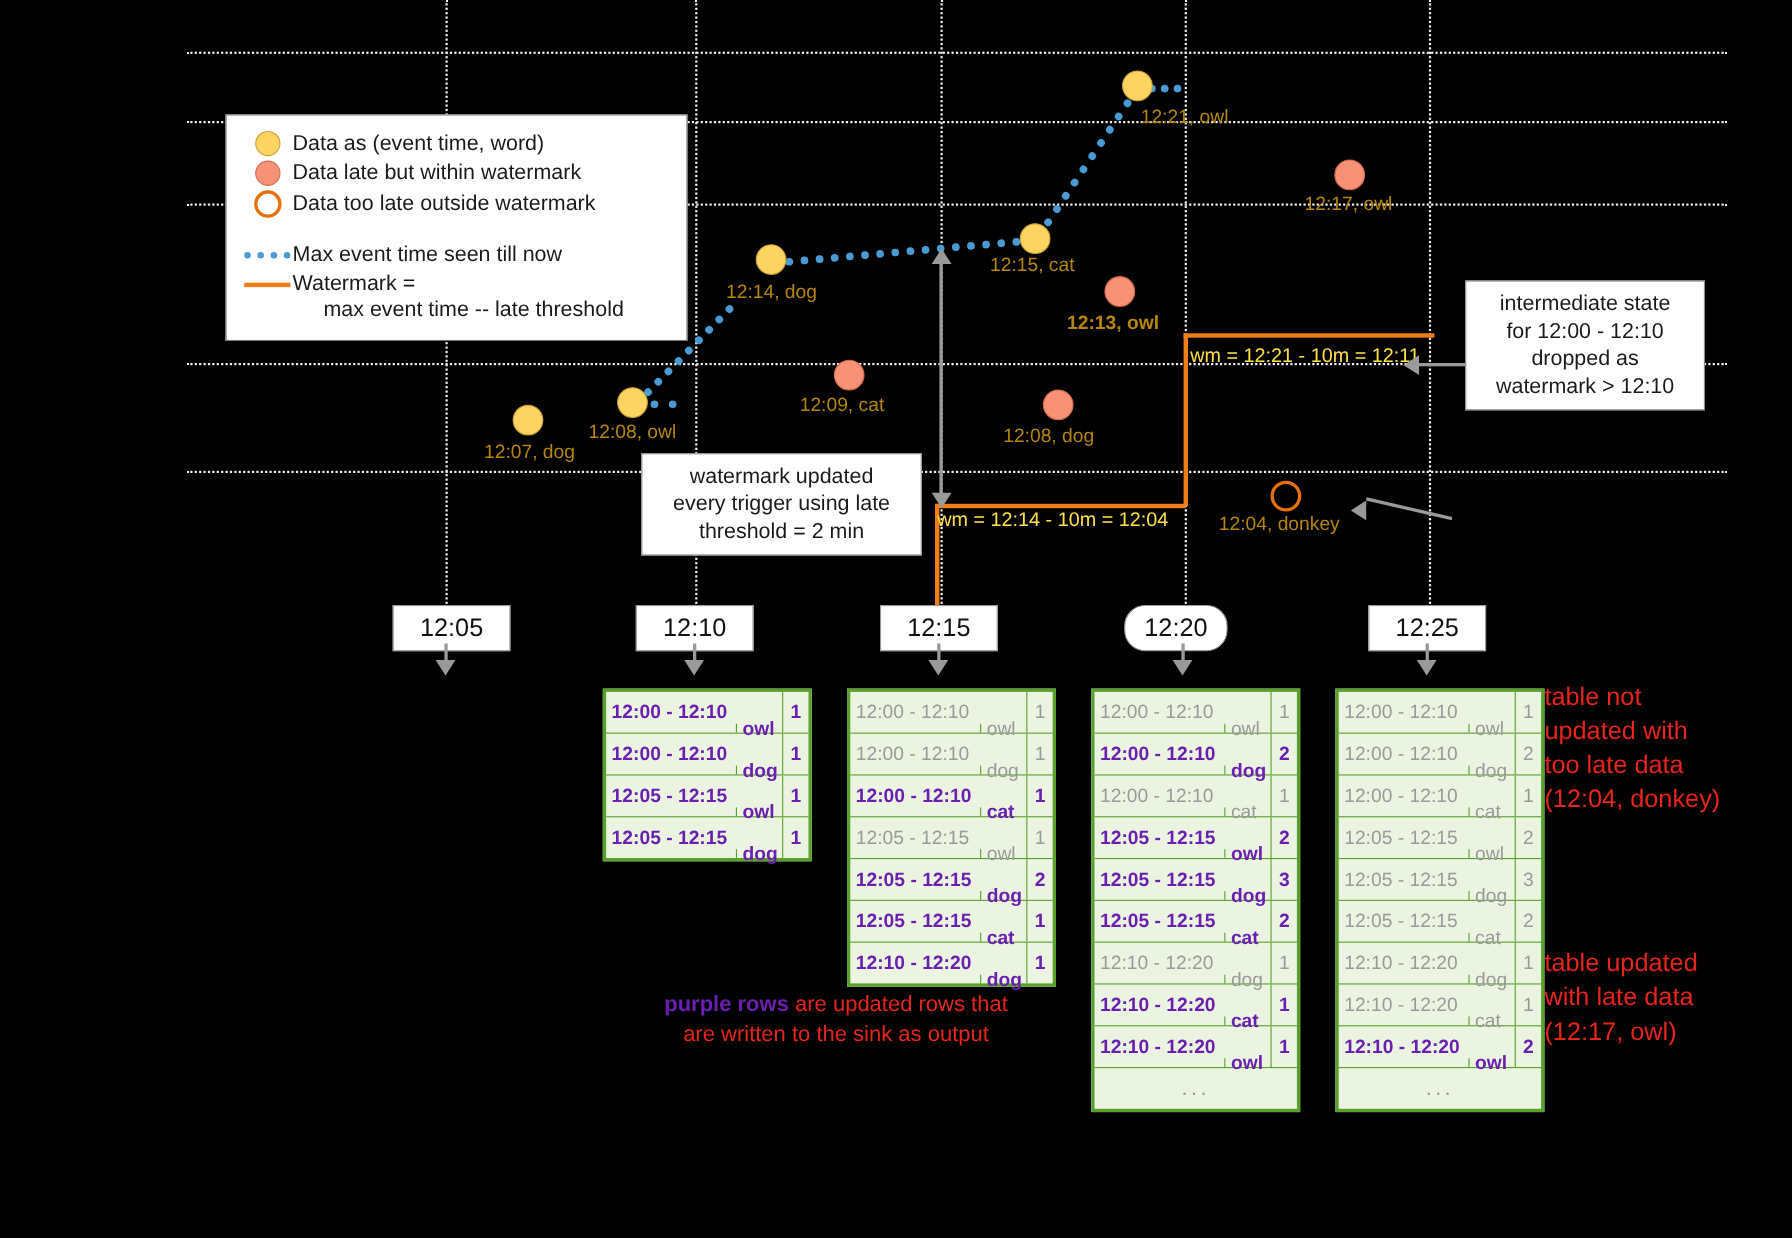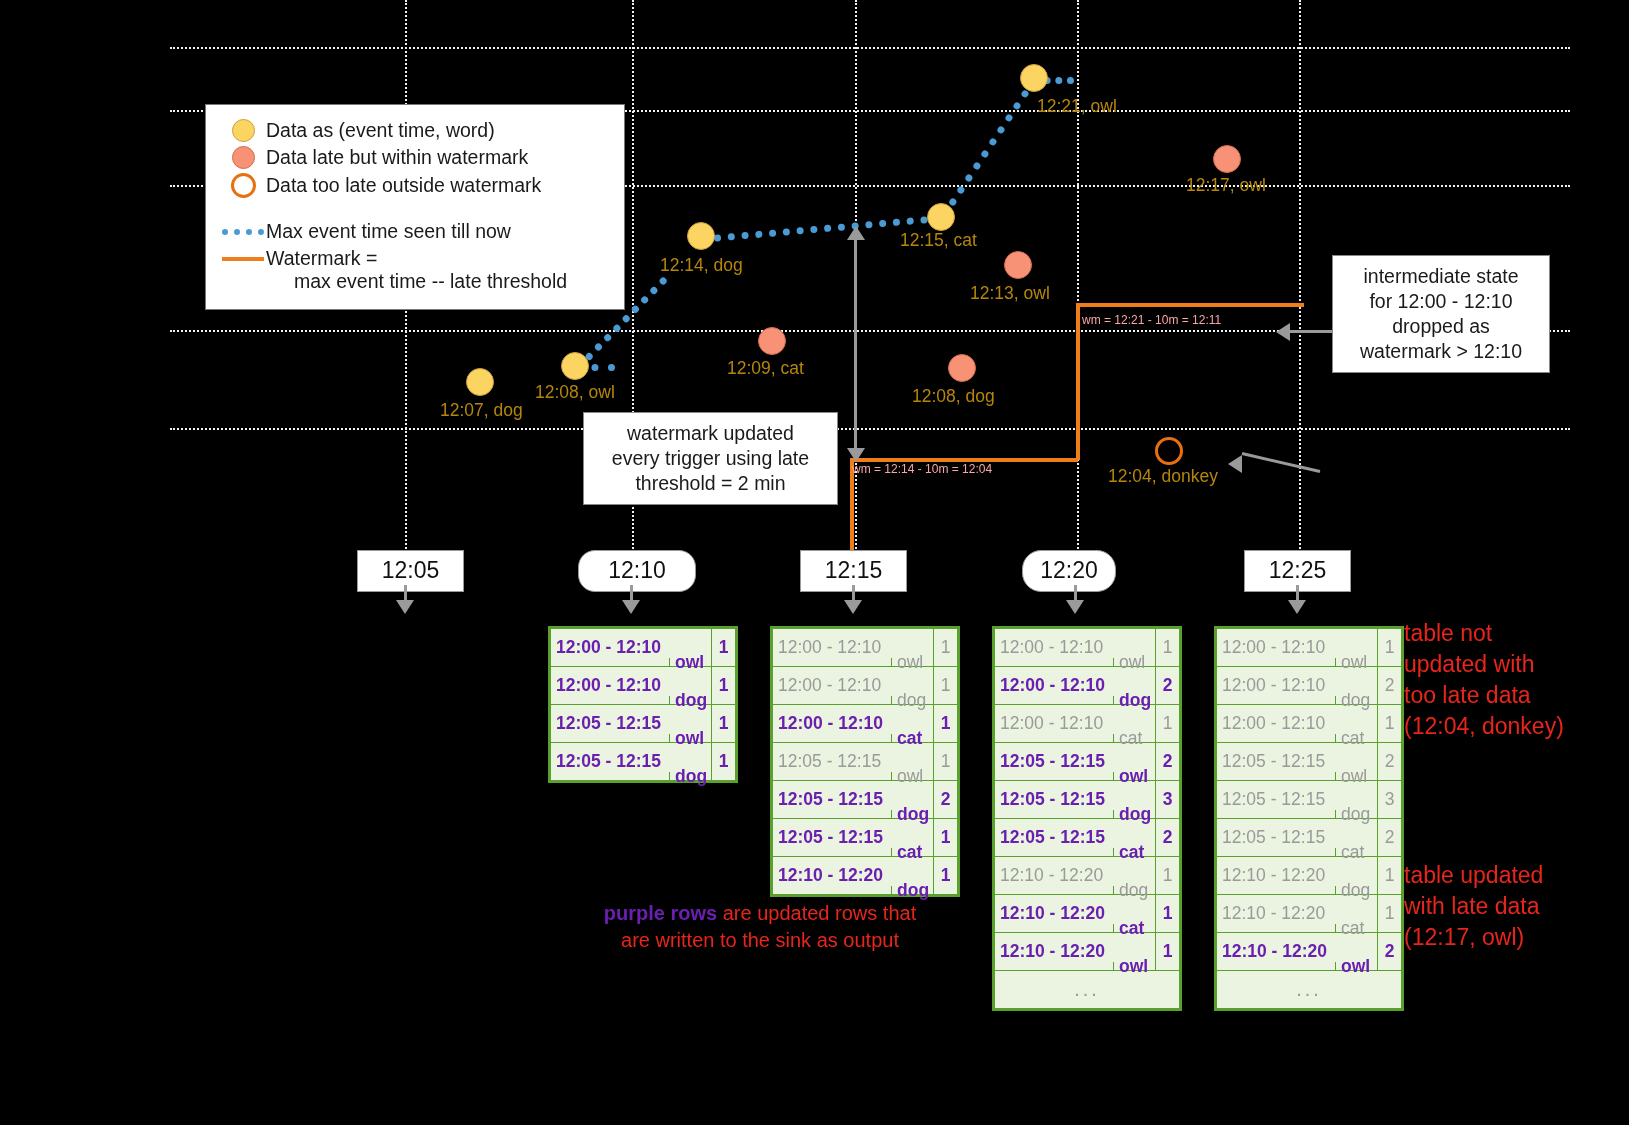--- a/index.html
+++ b/index.html
@@ -105,22 +105,22 @@
     height: 0;
     border-top: 4px solid #ef7d1a;
   }
   .wm-v {
     position: absolute;
     width: 0;
     border-left: 4px solid #ef7d1a;
   }
   .wm-label {
     position: absolute;
-    color: #fca5a5;
-    font-size: 12px;
+    color: #fde047;
+    font-size: 18px;
     white-space: nowrap;
   }
 
   
   .callout {
     position: absolute;
     background: #fff;
     border: 1px solid #888;
     color: #1a1a1a;
     font-size: 19.5px;
@@ -269,21 +269,21 @@
   <div class="pt yellow" style="left:927px; top:203px; width:28px; height:28px;"></div>
   <div class="pt-label" style="left:900px; top:230px;">12:15, cat</div>
 
   <div class="pt yellow" style="left:1020px; top:64px; width:28px; height:28px;"></div>
   <div class="pt-label" style="left:1037px; top:96px;">12:21, owl</div>
 
   <div class="pt salmon" style="left:758px; top:327px; width:28px; height:28px;"></div>
   <div class="pt-label" style="left:727px; top:358px;">12:09, cat</div>
 
   <div class="pt salmon" style="left:1004px; top:251px; width:28px; height:28px;"></div>
-  <div class="pt-label" style="left:970px; top:283px;">12:13, owl</div>
+  <div class="pt-label" style="left:970px; top:283px;font-weight:bold;">12:13, owl</div>
 
   <div class="pt salmon" style="left:948px; top:354px; width:28px; height:28px;"></div>
   <div class="pt-label" style="left:912px; top:386px;">12:08, dog</div>
 
   <div class="pt salmon" style="left:1213px; top:145px; width:28px; height:28px;"></div>
   <div class="pt-label" style="left:1186px; top:175px;">12:17, owl</div>
 
   <div class="pt hollow" style="left:1155px; top:437px; width:28px; height:28px;"></div>
   <div class="pt-label" style="left:1108px; top:466px;">12:04, donkey</div>
 
@@ -340,21 +340,21 @@
   <div class="arrow-line" style="left:1288px; top:330px; width:44px; height:3px;"></div>
   <div class="arrow-head ah-left" style="left:1276px; top:323px;"></div>
 
   <div class="arrow-line" style="left:1240px; top:470px; width:80px; height:3px; transform:rotate(13deg); transform-origin:100% 50%;"></div>
   <div class="arrow-head ah-left" style="left:1228px; top:455px;"></div>
 
   <div class="timebox" style="left:357px; top:550px; width:107px;">12:05</div>
   <div class="arrow-line" style="left:404px; top:585px; width:3px; height:18px;"></div>
   <div class="arrow-head ah-down" style="left:396px; top:600px;"></div>
 
-  <div class="timebox" style="left:578px; top:550px; width:118px;border-radius:17px;">12:10</div>
+  <div class="timebox" style="left:578px; top:550px; width:107px;">12:10</div>
   <div class="arrow-line" style="left:630px; top:585px; width:3px; height:18px;"></div>
   <div class="arrow-head ah-down" style="left:622px; top:600px;"></div>
 
   <div class="timebox" style="left:800px; top:550px; width:107px;">12:15</div>
   <div class="arrow-line" style="left:852px; top:585px; width:3px; height:18px;"></div>
   <div class="arrow-head ah-down" style="left:844px; top:600px;"></div>
 
   <div class="timebox" style="left:1022px; top:550px; width:94px;border-radius:19px;">12:20</div>
   <div class="arrow-line" style="left:1074px; top:585px; width:3px; height:18px;"></div>
   <div class="arrow-head ah-down" style="left:1066px; top:600px;"></div>

